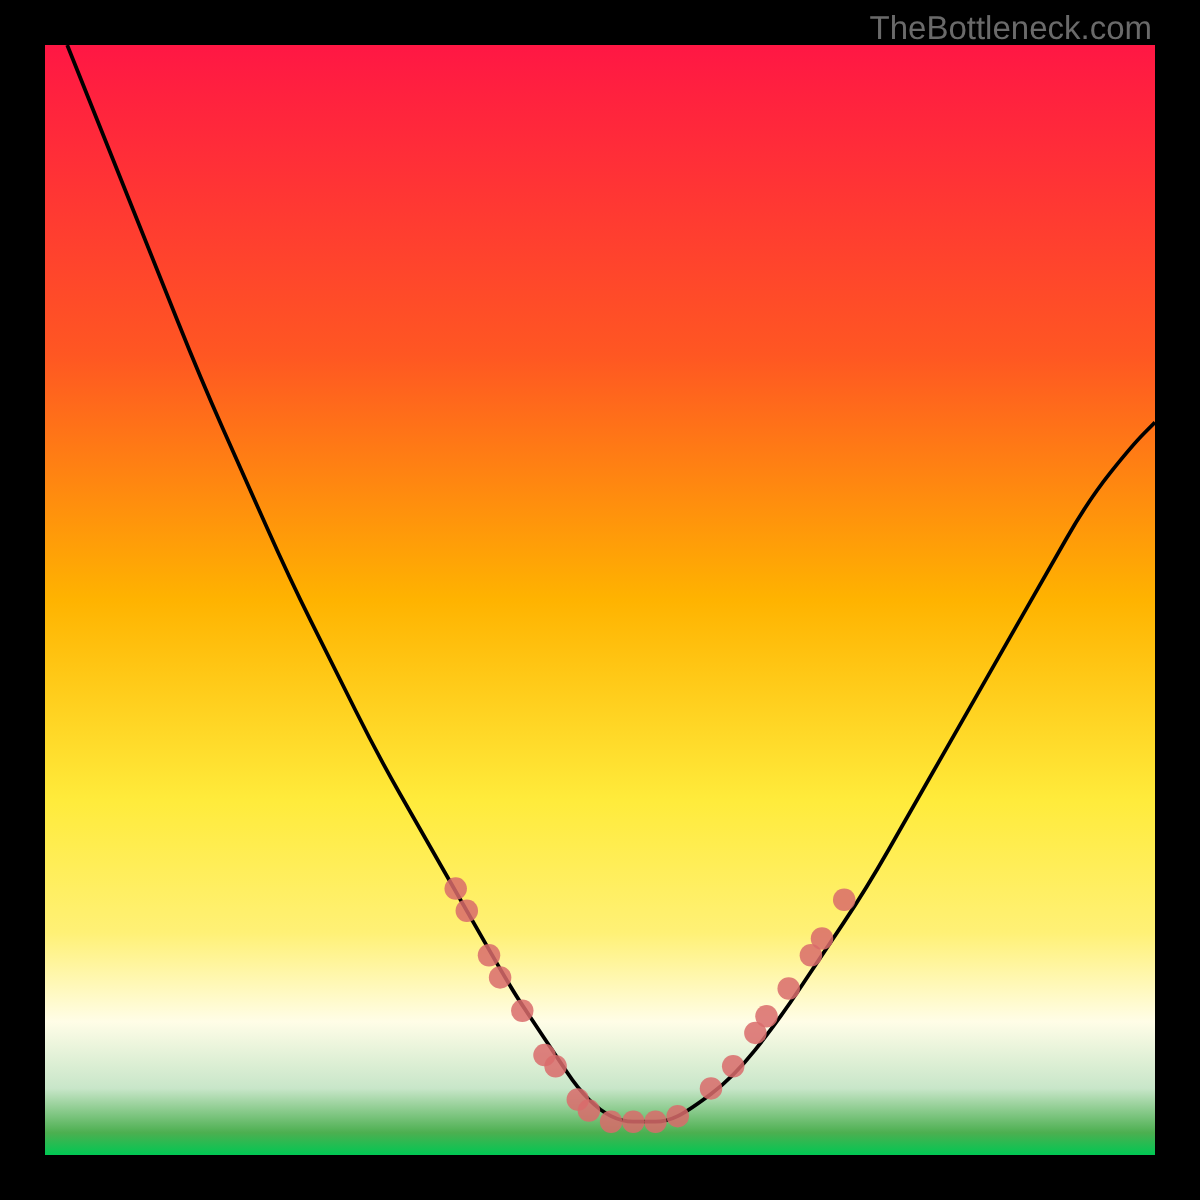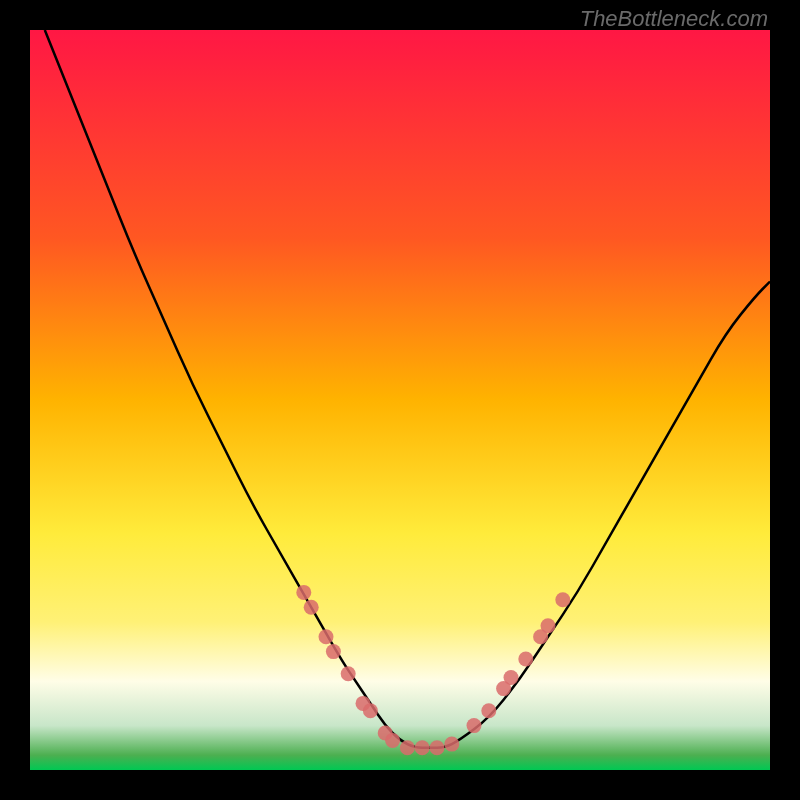--- a/index.html
+++ b/index.html
@@ -19,21 +19,20 @@
     height: 740px;
   }
   .watermark {
     position: absolute;
     top: 6px;
     right: 32px;
     color: #6a6a6a;
     font-family: Arial, sans-serif;
     font-size: 22px;
     z-index: 10;
-    font-style: italic;
   }
   svg {
     display: block;
   }
 </style>
 </head>
 <body>
 
 <div class="watermark">TheBottleneck.com</div>
 

